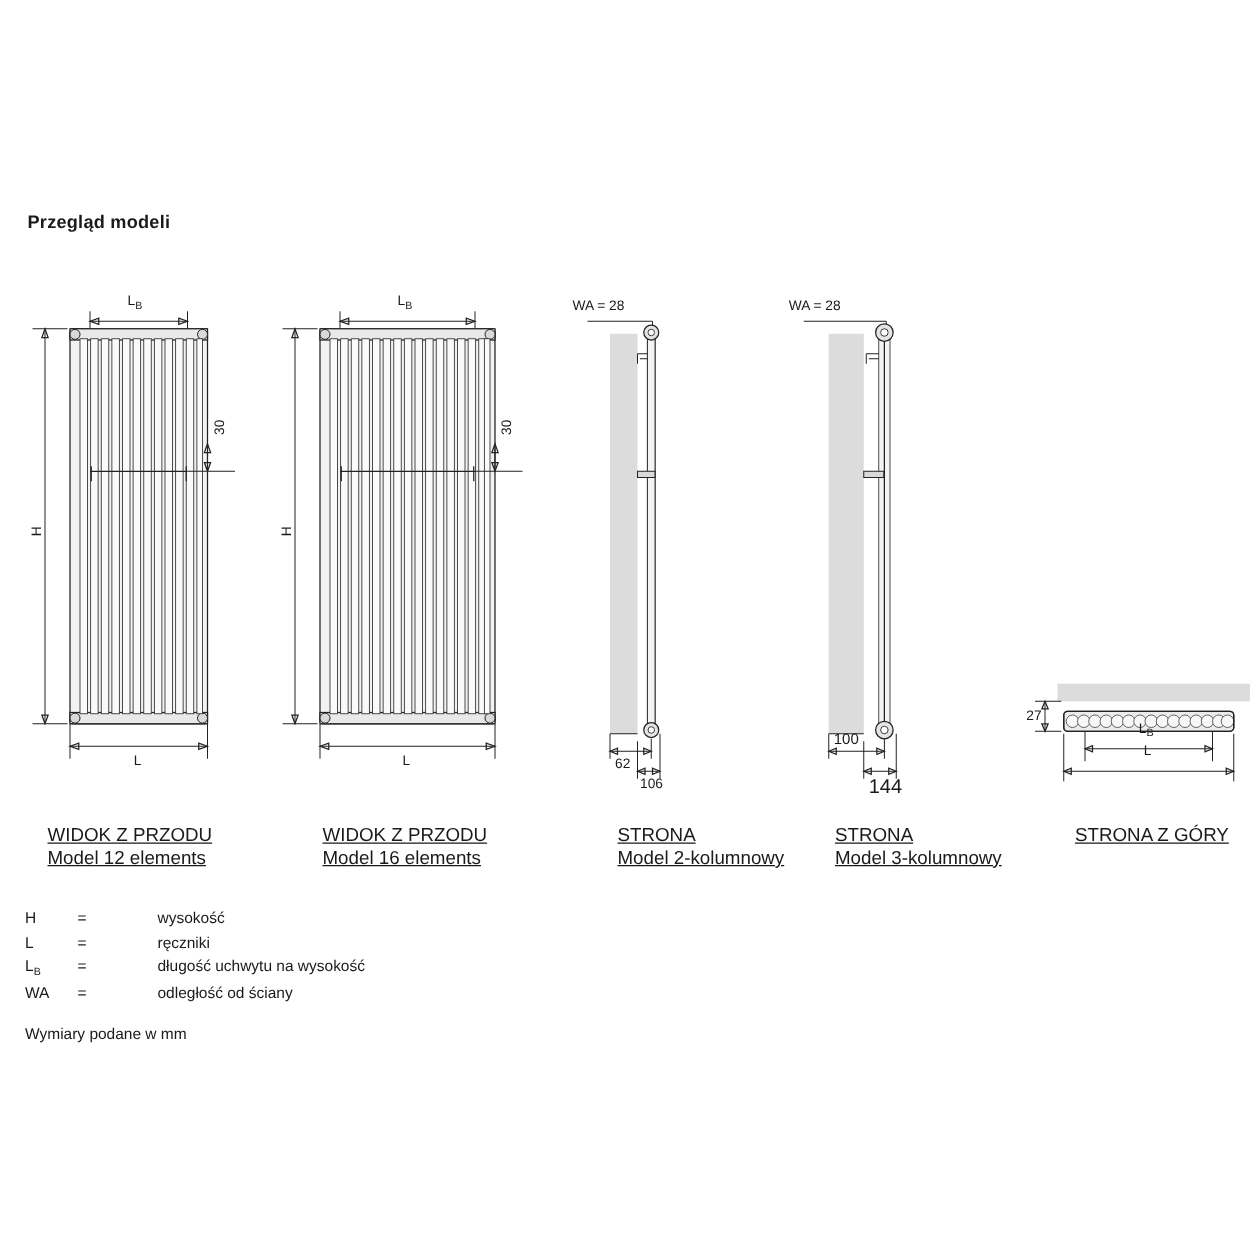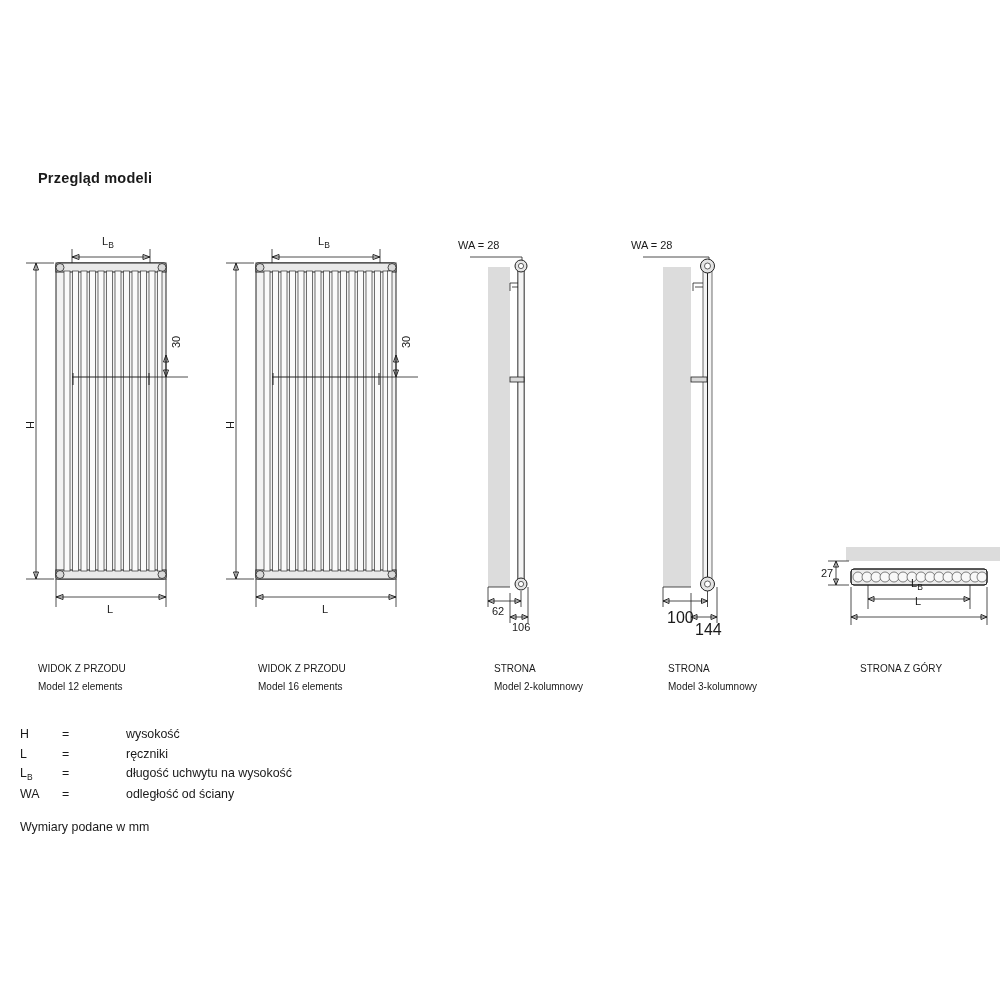--- a/index.html
+++ b/index.html
@@ -10,35 +10,36 @@
   body {
     width: 1000px;
     height: 1000px;
     position: relative;
     font-family: "Liberation Sans", sans-serif;
     color: #1a1a1a;
     overflow: hidden;
   }
   .page-title {
     position: absolute;
-    left: 38px;
+    left: 22px;
     top: 170px;
     font-size: 14.5px;
     font-weight: bold;
     letter-spacing: 0.2px;
   }
   .fig {
     position: absolute;
   }
   .caption {
     position: absolute;
-    font-size: 10px;
+    font-size: 15px;
     line-height: 18px;
     color: #1a1a1a;
     white-space: nowrap;
+    text-decoration: underline;
   }
   .caption .l2 { display: block; }
   .legend {
     position: absolute;
     left: 20px;
     top: 725px;
     font-size: 12.4px;
     line-height: 19.5px;
   }
   .legend-row {
@@ -280,21 +281,21 @@
     <path class="ln" d="M38 366 l6 -2.5 v5 z" fill="#222"></path>
     <path class="ln" d="M82.5 366 l-6 -2.5 v5 z" fill="#222"></path>
 
     <line class="lnf" x1="66" y1="358" x2="66" y2="388"></line>
     <line class="lnf" x1="92" y1="352" x2="92" y2="388"></line>
     <line class="lnf" x1="66" y1="382" x2="92" y2="382"></line>
     <path class="ln" d="M66 382 l6 -2.5 v5 z" fill="#222"></path>
     <path class="ln" d="M92 382 l-6 -2.5 v5 z" fill="#222"></path>
   </svg>
   <div style="position:absolute; left:6px; top:4px; font-size:11px;">WA = 28</div>
-  <div style="position:absolute; left:42px; top:374px; font-size:16px;">100</div>
+  <div style="position:absolute; left:42px; top:349px; font-size:12px;">100</div>
   <div style="position:absolute; left:70px; top:386px; font-size:16px;">144</div>
 </div>
 <div class="caption" style="left:668px; top:660px;">
   <span class="l2">STRONA</span>
   <span class="l2">Model 3-kolumnowy</span>
 </div>
 
 <div class="fig" style="left:818px; top:535px;">
   <svg width="190" height="110" viewBox="0 0 190 110">
 

